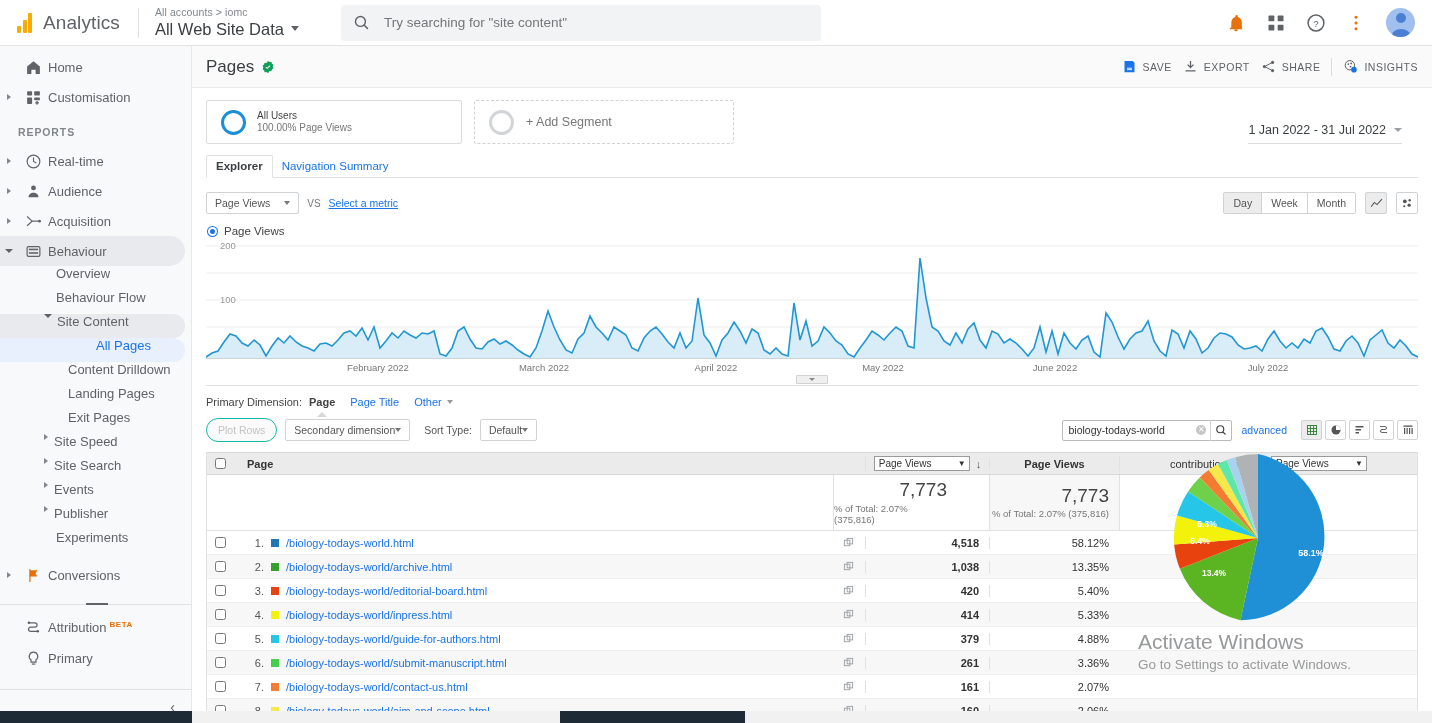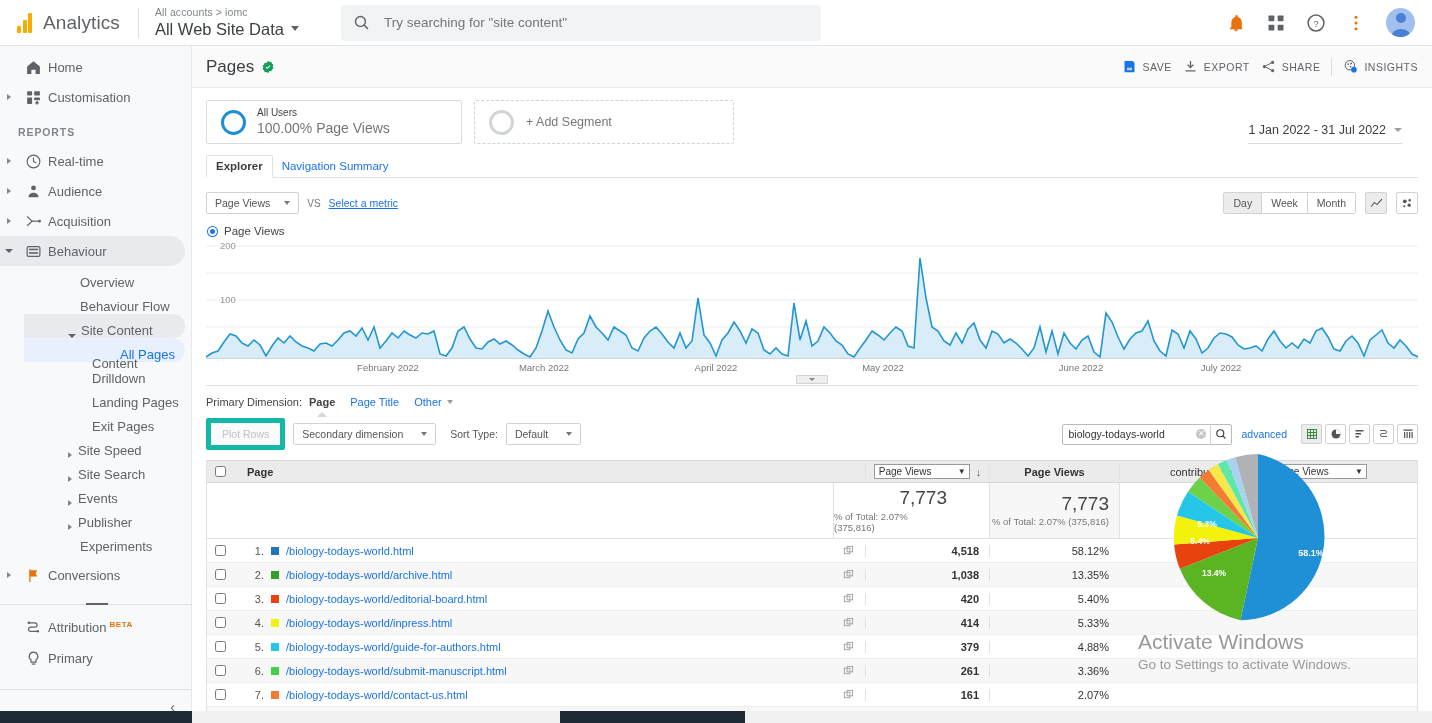--- a/index.html
+++ b/index.html
@@ -89,22 +89,22 @@
   .nav-ico svg { width: 17px; height: 17px; }
   .nav-label { white-space: nowrap; }
   .nav-section {
     font-size: 10.5px; color: #80868b; letter-spacing: .9px;
     padding: 14px 0 8px 18px; font-weight: 600;
   }
   .nav-item.selected-grp {
     background: #e8eaed; border-radius: 0 16px 16px 0; margin-right: 6px;
   }
   .nav-sub {
-    display: flex; align-items: flex-end; height: 24px; font-size: 13px;
-    color: #5f6368; padding-left: 56px; cursor: pointer; margin-left: 24px;
+    display: flex; align-items: flex-start; height: 24px; font-size: 13px;
+    color: #5f6368; padding-left: 56px; cursor: pointer;
   }
   .nav-sub.lvl2 { padding-left: 44px; }
   .nav-sub.lvl3 { padding-left: 68px; }
   .nav-sub.grp-sel {
     background: #e8eaed; border-radius: 0 16px 16px 0; margin-right: 6px;
     padding-left: 44px;
   }
   .nav-sub.active {
     background: #e8f0fe; color: #1a73e8; border-radius: 0 16px 16px 0;
     margin-right: 6px; padding-left: 96px;
@@ -161,21 +161,21 @@
     display: flex; align-items: center; padding-left: 14px; background: #fff;
   }
   .seg-card.add { border: 1px dashed #cfd3d6; width: 260px; }
   .seg-ring {
     width: 25px; height: 25px; border-radius: 50%;
     border: 3.5px solid #1a8fd6; flex: none;
   }
   .seg-ring.gray { border-color: #d2d5d8; }
   .seg-txt { margin-left: 11px; line-height: 1.25; }
   .seg-txt .t1 { font-size: 10px; color: #444; }
-  .seg-txt .t2 { font-size: 14px; color: #777; }
+  .seg-txt .t2 { font-size: 10px; color: #777; }
   .seg-add-label { margin-left: 12px; font-size: 12.5px; color: #777; }
   .daterange {
     margin-left: auto; margin-right: 16px; align-self: flex-end;
     font-size: 12.5px; color: #3c4043; padding-bottom: 4px;
     border-bottom: 1px solid #dadce0; display: flex; align-items: center; gap: 8px;
     cursor: pointer; height: 24px;
   }
   .dr-caret {
     width: 0; height: 0;
     border-left: 4px solid transparent; border-right: 4px solid transparent;
@@ -277,27 +277,27 @@
     width: 0; height: 0;
     border-left: 3.5px solid transparent; border-right: 3.5px solid transparent;
     border-top: 4px solid #999;
   }
 
   .tools-row {
     display: flex; align-items: center; gap: 8px;
     padding: 10px 14px 0 14px;
   }
   .btn-plain {
-    border: 5px solid #14b8a6; border-radius: 2px; background: #fafafa;
+    border: 1px solid #14b8a6; border-radius: 12px; background: #fafafa;
     font-size: 10.5px; color: #c2c2c2; padding: 5px 11px;
   }
   .sel-box {
     border: 1px solid #cfd3d6; border-radius: 2px; background: #fff;
     font-size: 10.5px; color: #555; padding: 4px 8px;
-    display: flex; align-items: center; gap: 18px; cursor: pointer;
+    display: flex; align-items: center; cursor: pointer;
   }
   .sort-label { font-size: 10.5px; color: #555; margin-left: 6px; }
   .tools-right { margin-left: auto; display: flex; align-items: center; gap: 9px; }
   .search-field {
     display: flex; align-items: center; border: 1px solid #b9bcbe; border-radius: 2px;
     height: 21px; background: #fff;
   }
   .search-field input {
     border: 0; outline: 0; width: 133px; font-size: 10.5px; color: #333;
     padding: 0 5px; font-family: "Liberation Sans", sans-serif;
@@ -742,26 +742,26 @@
       <text class="ytick" x="14" y="7">200</text>
       <text class="ytick" x="14" y="61">100</text>
       <g>
         <polygon fill="#d9edf8" points="0,115 6,111 12,109 18,100 24,92 30,94 36,101 42,104 48,98 54,103 60,114 66,104 72,96 78,101 84,94 90,100 96,104 102,106 108,109 114,102 120,101 126,104 132,98 138,91 144,89 150,94 156,86 162,98 168,85 174,106 180,99 186,91 192,96 198,89 204,93 210,96 216,91 222,92 228,89 234,112 240,114 246,106 252,89 258,85 264,97 270,106 276,107 282,100 288,97 294,102 300,99 306,103 312,108 318,112 324,115 330,106 336,89 342,69 348,85 354,98 360,108 366,111 372,97 378,91 384,74 390,85 396,91 402,98 408,85 414,89 420,93 426,106 432,109 438,96 444,89 450,85 456,92 462,100 468,106 474,91 480,106 486,99 492,56 498,93 504,101 510,114 516,98 522,91 528,80 534,89 540,101 546,87 552,91 558,108 564,112 570,106 576,112 582,114 588,61 594,98 600,79 606,104 612,99 618,85 624,91 630,99 636,103 642,112 648,115 654,106 660,98 666,89 672,93 678,98 684,91 690,85 696,89 702,104 708,106 714,16 720,56 726,85 732,89 738,99 744,103 750,91 756,101 762,87 768,81 774,98 780,106 786,89 792,92 798,101 804,97 810,101 816,107 822,114 828,106 834,85 840,110 846,89 852,112 858,91 864,101 870,107 876,98 882,94 888,110 894,115 900,71 906,80 912,95 918,107 924,97 930,91 936,89 942,79 948,99 954,109 960,114 966,88 972,92 978,106 984,89 990,97 996,111 1002,106 1008,96 1014,91 1020,92 1026,95 1032,103 1038,107 1044,106 1050,104 1056,109 1062,97 1068,89 1074,99 1080,106 1086,101 1092,106 1098,97 1104,101 1110,89 1116,86 1122,95 1128,107 1134,109 1140,99 1146,94 1152,101 1158,114 1164,98 1170,93 1176,88 1182,101 1188,106 1194,98 1200,104 1206,112 1212,115 1212,116 0,116"></polygon>
         <polyline fill="none" stroke="#2196d3" stroke-width="1.6" points="0,115 6,111 12,109 18,100 24,92 30,94 36,101 42,104 48,98 54,103 60,114 66,104 72,96 78,101 84,94 90,100 96,104 102,106 108,109 114,102 120,101 126,104 132,98 138,91 144,89 150,94 156,86 162,98 168,85 174,106 180,99 186,91 192,96 198,89 204,93 210,96 216,91 222,92 228,89 234,112 240,114 246,106 252,89 258,85 264,97 270,106 276,107 282,100 288,97 294,102 300,99 306,103 312,108 318,112 324,115 330,106 336,89 342,69 348,85 354,98 360,108 366,111 372,97 378,91 384,74 390,85 396,91 402,98 408,85 414,89 420,93 426,106 432,109 438,96 444,89 450,85 456,92 462,100 468,106 474,91 480,106 486,99 492,56 498,93 504,101 510,114 516,98 522,91 528,80 534,89 540,101 546,87 552,91 558,108 564,112 570,106 576,112 582,114 588,61 594,98 600,79 606,104 612,99 618,85 624,91 630,99 636,103 642,112 648,115 654,106 660,98 666,89 672,93 678,98 684,91 690,85 696,89 702,104 708,106 714,16 720,56 726,85 732,89 738,99 744,103 750,91 756,101 762,87 768,81 774,98 780,106 786,89 792,92 798,101 804,97 810,101 816,107 822,114 828,106 834,85 840,110 846,89 852,112 858,91 864,101 870,107 876,98 882,94 888,110 894,115 900,71 906,80 912,95 918,107 924,97 930,91 936,89 942,79 948,99 954,109 960,114 966,88 972,92 978,106 984,89 990,97 996,111 1002,106 1008,96 1014,91 1020,92 1026,95 1032,103 1038,107 1044,106 1050,104 1056,109 1062,97 1068,89 1074,99 1080,106 1086,101 1092,106 1098,97 1104,101 1110,89 1116,86 1122,95 1128,107 1134,109 1140,99 1146,94 1152,101 1158,114 1164,98 1170,93 1176,88 1182,101 1188,106 1194,98 1200,104 1206,112 1212,115"></polyline>
       </g>
     </svg>
   </div>
 
   <div class="xaxis">
-    <span class="xlabel" style="left:182px">February 2022</span>
+    <span class="xlabel" style="left:172px">February 2022</span>
     <span class="xlabel" style="left:338px">March 2022</span>
     <span class="xlabel" style="left:510px">April 2022</span>
     <span class="xlabel" style="left:677px">May 2022</span>
-    <span class="xlabel" style="left:875px">June 2022</span>
-    <span class="xlabel" style="left:1015px">July 2022</span>
+    <span class="xlabel" style="left:849px">June 2022</span>
+    <span class="xlabel" style="left:1062px">July 2022</span>
   </div>
 
   <div class="slider-rail">
     <div class="slider-grip"></div>
   </div>
 
   <div class="dim-row">
     <span class="dim-label">Primary Dimension:</span>
     <span class="dim-cur">Page</span>
     <span class="dim-link">Page Title</span>

